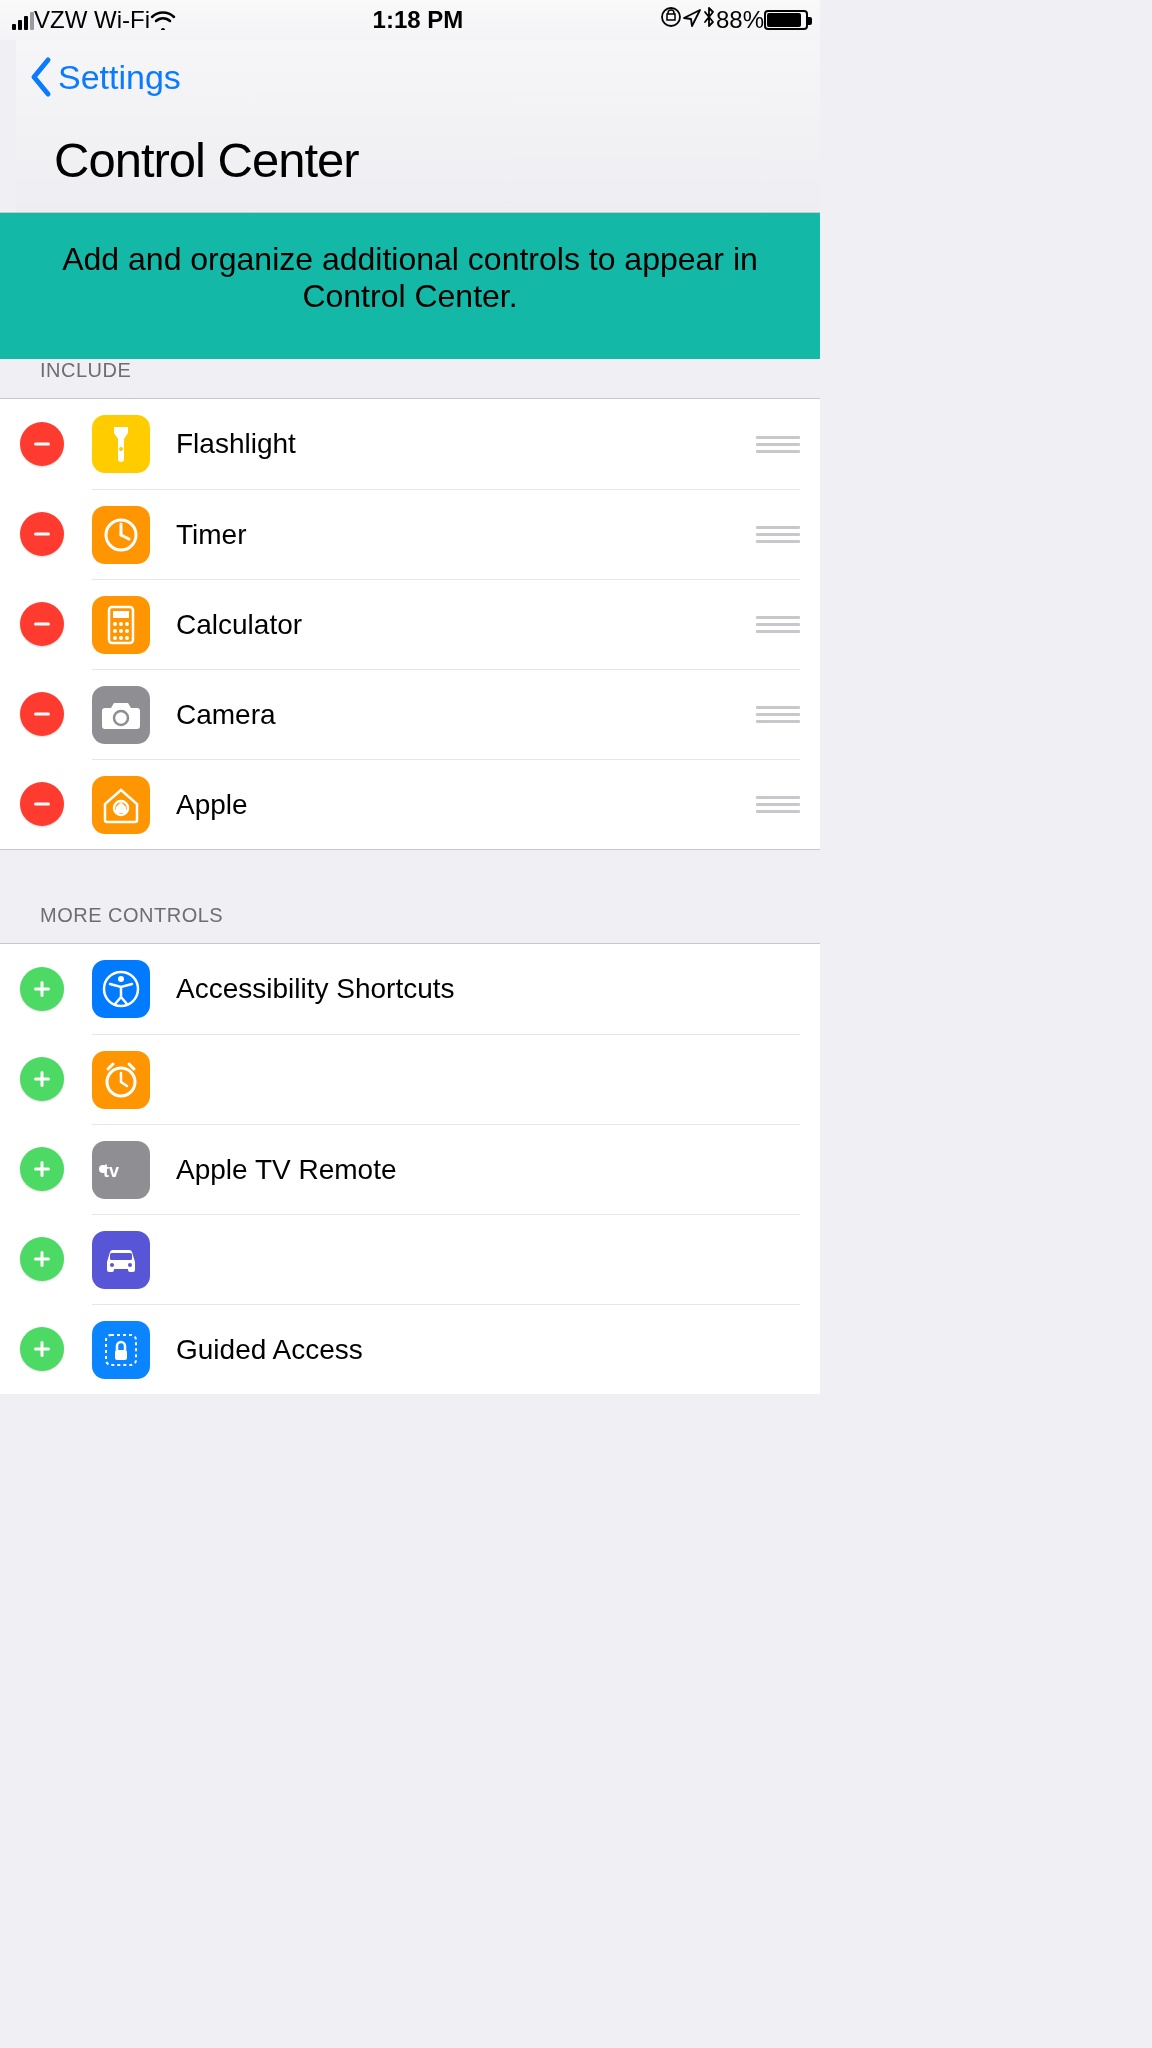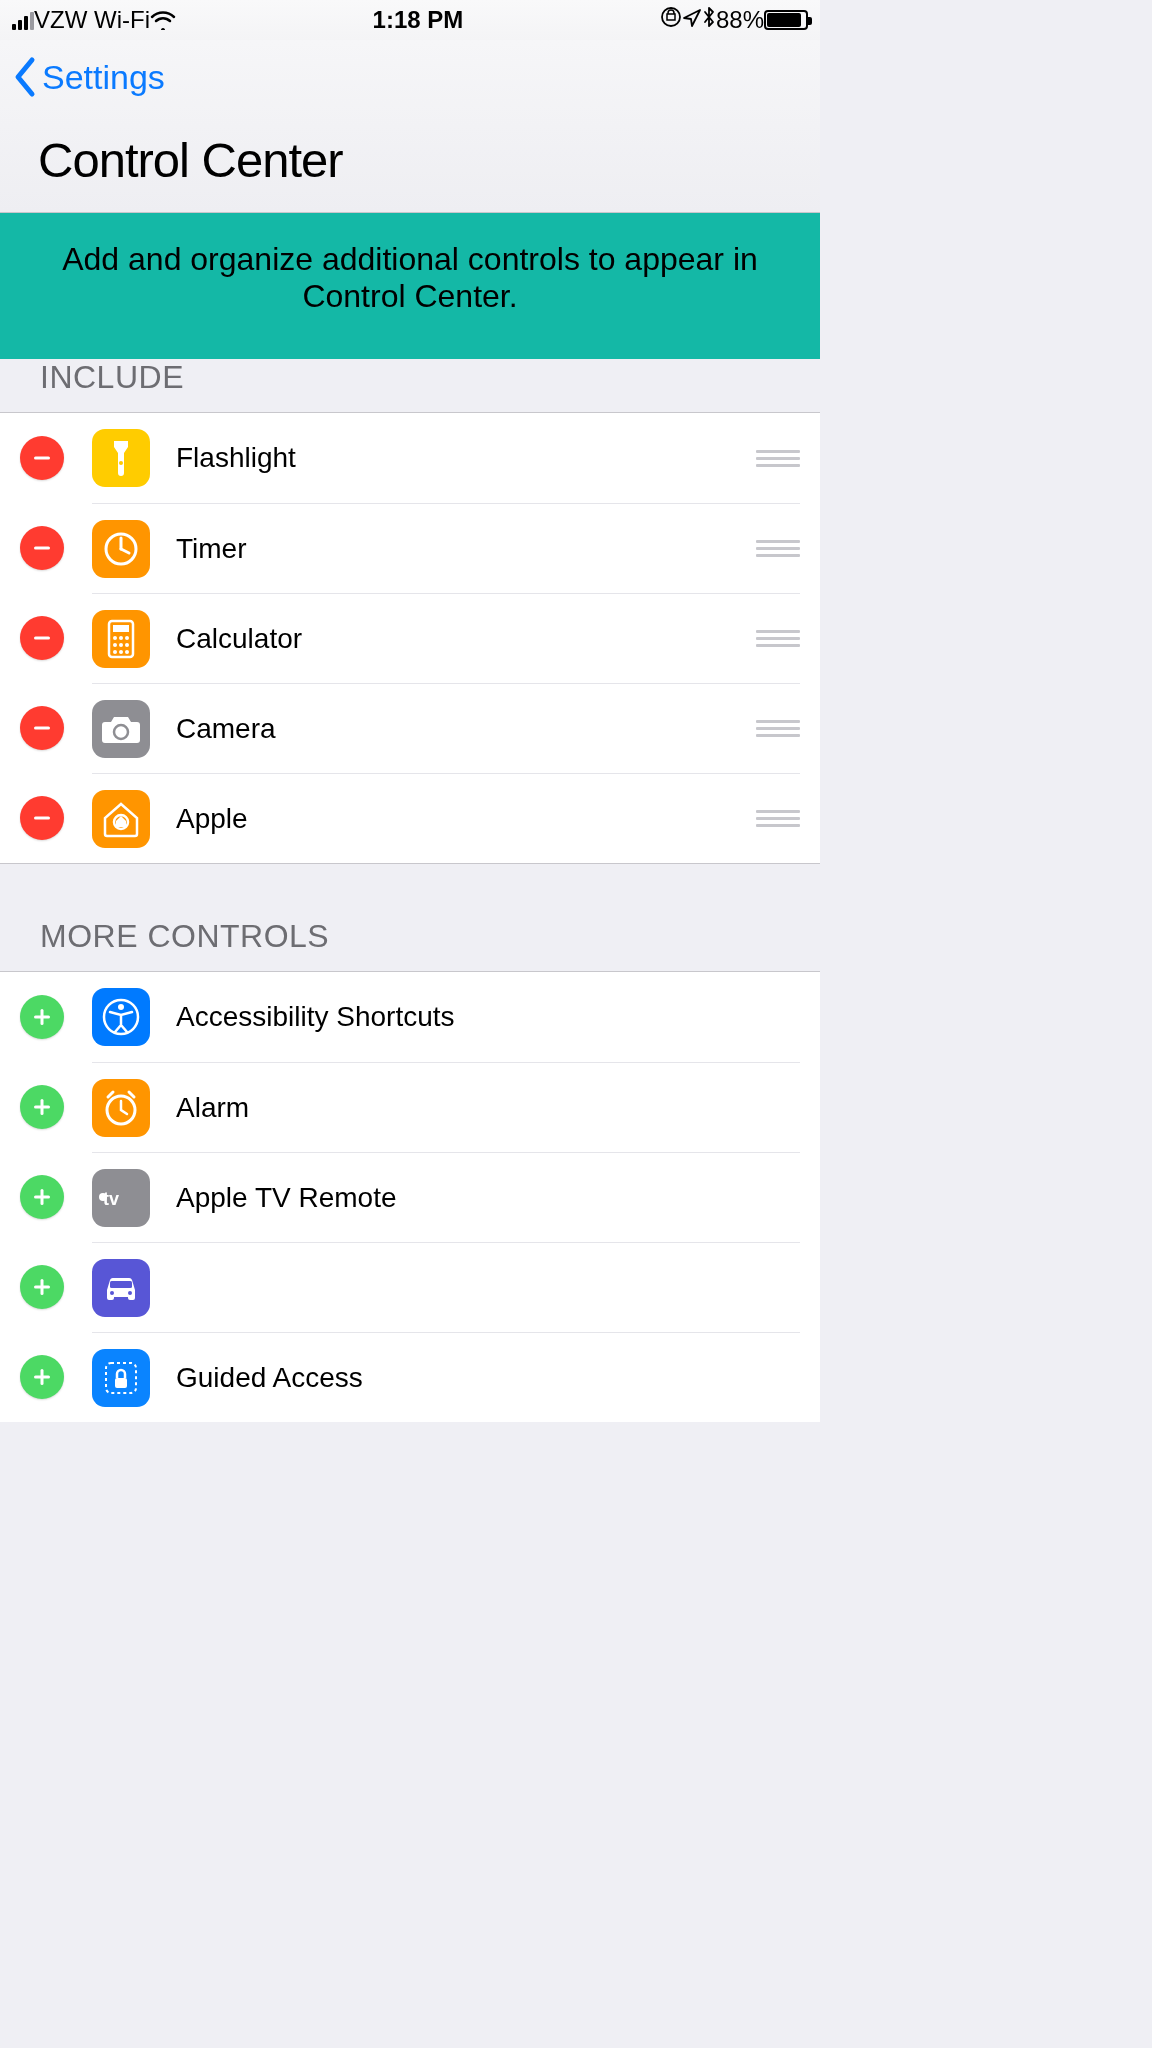--- a/index.html
+++ b/index.html
@@ -38,20 +38,21 @@
   }
   .battery .fill {
     position:absolute; left:1px; top:1px; bottom:1px; width:86%;
     background:#000; border-radius:2px;
   }
 
   
   .nav {
     background: linear-gradient(#f6f6f8, #eeeef2);
     padding: 16px 10px 14px 10px;
+    margin-left: 16px;
   }
   .nav-top { display:flex; align-items:center; gap:2px; }
   .back-chevron svg { display:block; }
   .back-label { color:#0a7aff; font-size:34px; }
   .page-title {
     font-size:49px; font-weight:400; letter-spacing:-1px;
     padding: 34px 28px 10px 28px;
   }
 
   
@@ -59,21 +60,21 @@
     border-top:1px solid #c8c7cc;
     background:#14b8a6;
     text-align:center;
     font-size:32px;
     padding: 28px 40px 44px 40px;
     color:#000;
   }
 
   
   .section-header {
-    font-size:32px; color:#6d6d72; text-transform:uppercase;
+    font-size:20px; color:#6d6d72; text-transform:uppercase;
     padding: 0 40px 16px 40px; letter-spacing:0.5px;
   }
   .section-header.more { padding-top: 54px; }
 
   
   .list {
     background:#fff;
     border-top:1px solid #c8c7cc;
     border-bottom:1px solid #c8c7cc;
   }
@@ -335,21 +336,20 @@
         </svg>
     </div>
     <div class="row-inner">
       <div class="app-icon bg-orange">
         <svg width="42" height="42" viewBox="0 0 42 42">
             <circle cx="21" cy="23" r="14" fill="none" stroke="#fff" stroke-width="3"></circle>
             <path d="M21 14 v9 l6 4" stroke="#fff" stroke-width="2.5" fill="none" stroke-linecap="round"></path>
             <path d="M8 10 L13 5 M34 10 L29 5" stroke="#fff" stroke-width="3" stroke-linecap="round"></path>
           </svg>
       </div>
-      <div class="row-label">Alarm</div>
     </div>
   </div>
 
   <div class="row">
     <div class="action-btn add">
       <svg width="24" height="24">
           <rect x="4" y="10.5" width="16" height="3" rx="1.5" fill="#fff"></rect>
           <rect x="10.5" y="4" width="3" height="16" rx="1.5" fill="#fff"></rect>
         </svg>
     </div>

